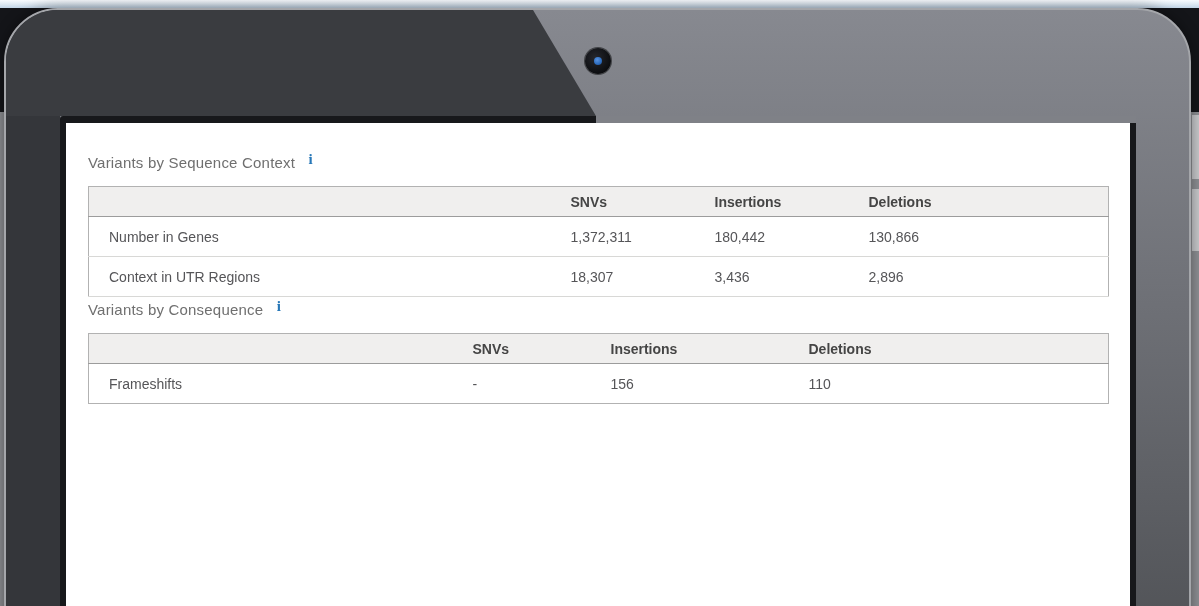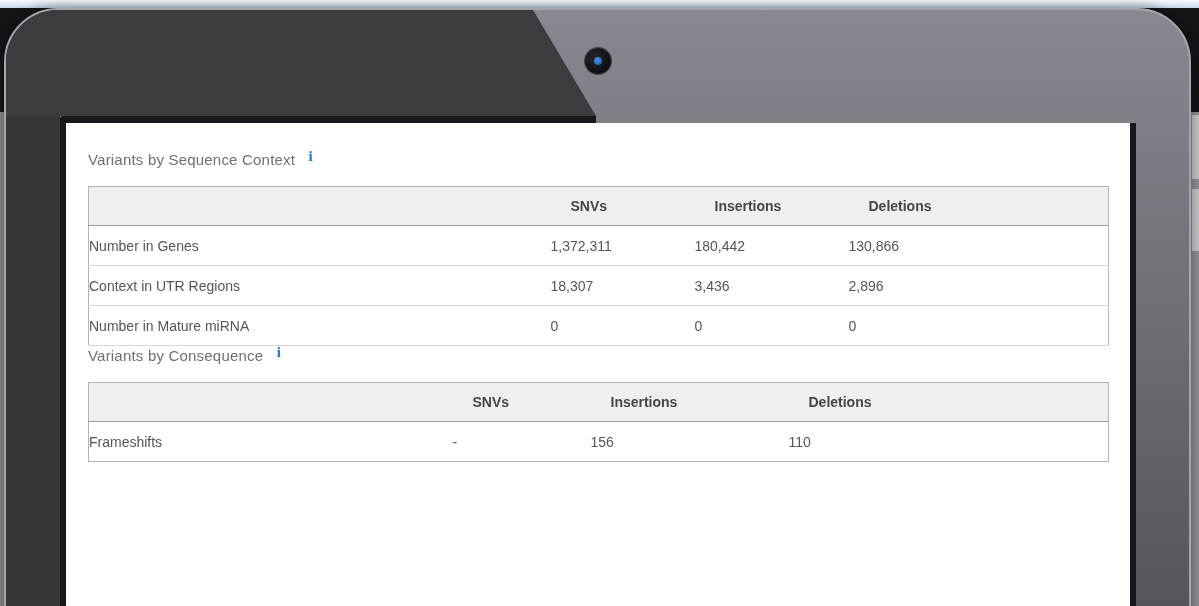--- a/index.html
+++ b/index.html
@@ -37,35 +37,35 @@
   .camera { position:absolute; left:579px; top:38px; width:26px; height:26px; border-radius:50%;
     background:radial-gradient(circle at 40% 38%, #26282e 0%, #0c0d10 70%);
     box-shadow:0 0 0 1px rgba(20,21,24,0.6); }
   .camera-lens { position:absolute; left:9px; top:9px; width:8px; height:8px; border-radius:50%;
     background:radial-gradient(circle at 40% 35%, #5a93e0 0%, #2f6fc2 55%, #1c4a8a 100%); }
 
   
   .screen { position:absolute; left:60px; top:113px; width:1064px; height:543px; background:#ffffff; }
   .content { padding:27px 22px 0 22px; }
 
-  .sec-head { height:22px; line-height:20px; white-space:nowrap; }
+  .sec-head { height:22px; line-height:26px; white-space:nowrap; }
   .sec-title { display:inline-block; font-size:15px; color:#6f6f6f; letter-spacing:0.2px; }
   .info-icon { display:inline-block; font-family:"Liberation Serif", serif; font-weight:bold;
     font-style:normal; font-size:15px; color:#2878b8; margin-left:9px;
     position:relative; top:-4px; cursor:pointer; }
 
   .sec-head-1 { margin-bottom:14px; }
   .sec-head-2 { margin-bottom:14px; }
 
   table { border-collapse:collapse; table-layout:fixed; width:1020px;
     border:1px solid #b2b2b2; font-size:14px; }
-  thead th { background:#f0efee; height:39px; text-align:left; padding-left:20px;
+  thead th { background:#f0efee; height:30px; text-align:left; padding-left:20px;
     font-weight:bold; color:#454545; border-bottom:1px solid #9c9c9c; }
   thead th.first { padding-left:20px; }
-  tbody td { height:40px; color:#555558; border-bottom:1px solid #d8d8d6; }
+  tbody td { height:40px; padding-left:20px; color:#555558; border-bottom:1px solid #d8d8d6; }
   tbody tr:last-child td { border-bottom:none; }
   table.t1 tbody tr:last-child td { border-bottom:1px solid #d8d8d6; }
   table { background:#fff; }
 
   
   .t1 col.c0{width:462px;} .t1 col.c1{width:144px;} .t1 col.c2{width:154px;} .t1 col.c3{width:260px;}
   .t2 col.c0{width:364px;} .t2 col.c1{width:138px;} .t2 col.c2{width:198px;} .t2 col.c3{width:320px;}
 </style>
 </head>
 <body>
@@ -114,26 +114,20 @@
             <td>1,372,311</td>
             <td>180,442</td>
             <td>130,866</td>
           </tr>
           <tr>
             <td>Context in UTR Regions</td>
             <td>18,307</td>
             <td>3,436</td>
             <td>2,896</td>
           </tr>
-          <tr>
-            <td>Number in Mature miRNA</td>
-            <td>0</td>
-            <td>0</td>
-            <td>0</td>
-          </tr>
         </tbody>
       </table>
 
       <div class="sec-head sec-head-2">
         <span class="sec-title">Variants by Consequence</span>
         <span class="info-icon">i</span>
       </div>
 
       <table class="t2">
         <colgroup>

